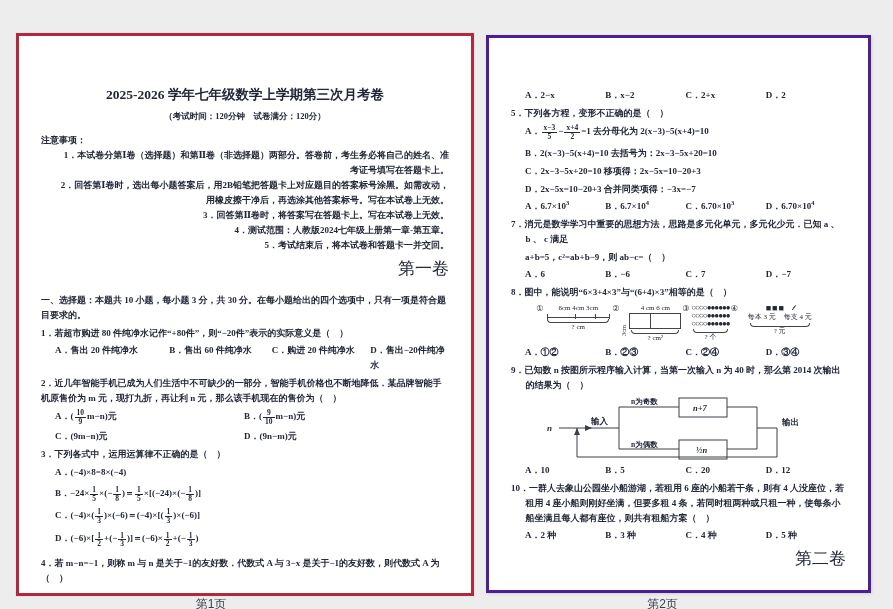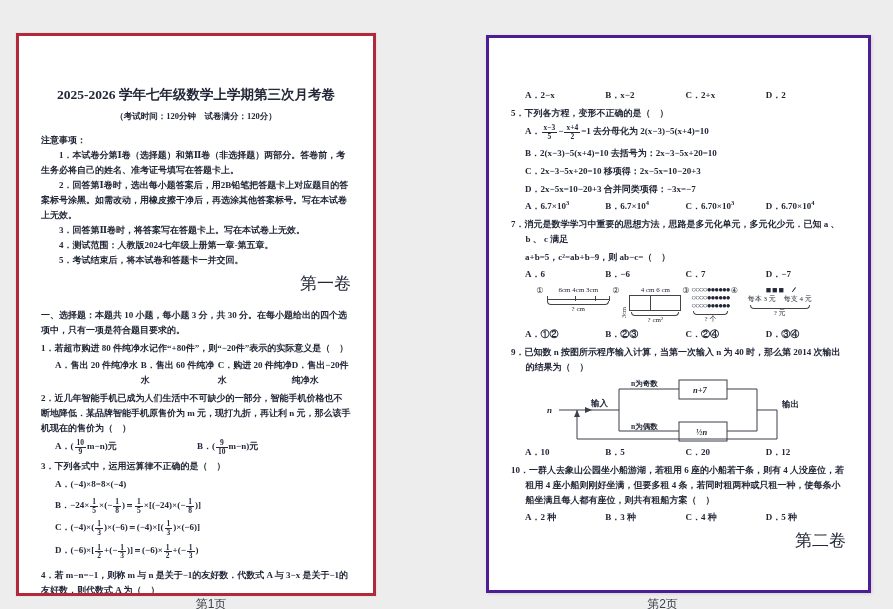--- a/index.html
+++ b/index.html
@@ -10,36 +10,36 @@
     color:#232838;
     position:relative;
     overflow:hidden;
   }
   .page {
     position:absolute;
     background:#fff;
     overflow:hidden;
   }
   .page1 {
-    left:16px; top:33px; width:360px; height:563px;
+    left:16px; top:33px; width:458px; height:563px;
     border:3px solid #b02a3c;
     box-shadow:0 0 0 1px #e5e5e5;
   }
   .page2 {
     left:486px; top:35px; width:385px; height:558px;
     border:3px solid #4c1d95;
     box-shadow:1px 1px 3px rgba(0,0,0,0.12);
   }
   .page-inner { padding:0 22px; font-size:9px; font-weight:bold; line-height:15px; }
   .p1-inner { padding-top:50px; }
   .p2-inner { padding-top:48px; }
   .exam-title { text-align:center; font-size:13.5px; line-height:18px; }
   .exam-subtitle { text-align:center; font-size:8.5px; margin-top:5px; }
   .notice-head { margin-top:9px; }
-  .notice { text-indent:2em; }
+  .notice { text-indent:2em;text-align:right; }
   .section-title { text-align:right; font-size:17px; font-weight:normal; line-height:24px; margin-top:4px; }
   .intro { margin-top:12px; }
   .q { margin-top:3px; }
   .hang { padding-left:1.6em; text-indent:-1.6em; }
   .row4 { display:flex; margin-left:14px; margin-top:2px; }
   .row4 > span { flex:0 0 25%; }
   .row4.w1 > span:nth-child(1){flex-basis:29%;} .row4.w1 > span:nth-child(2){flex-basis:26%;} .row4.w1 > span:nth-child(3){flex-basis:25%;} .row4.w1 > span:nth-child(4){flex-basis:20%;}
   .row2 { display:flex; margin-left:14px; margin-top:3px; }
   .row2 > span { flex:0 0 48%; }
   .opt-line { margin-left:14px; margin-top:3px; }
@@ -90,20 +90,24 @@
       <span>B．售出 60 件纯净水</span>
       <span>C．购进 20 件纯净水</span>
       <span>D．售出−20件纯净水</span>
     </div>
 
     <div class="q">2．近几年智能手机已成为人们生活中不可缺少的一部分，智能手机价格也不断地降低．某品牌智能手机原售价为 m 元，现打九折，再让利 n 元，那么该手机现在的售价为（　）</div>
     <div class="row2">
       <span>A．(<span class="frac"><span class="fn">10</span><span class="fd">9</span></span>m−n)元</span>
       <span>B．(<span class="frac"><span class="fn">9</span><span class="fd">10</span></span>m−n)元</span>
     </div>
+    <div class="row2">
+      <span>C．(9m−n)元</span>
+      <span>D．(9n−m)元</span>
+    </div>
 
     <div class="q">3．下列各式中，运用运算律不正确的是（　）</div>
     <div class="opt-line">A．(−4)×8=8×(−4)</div>
     <div class="opt-line" style="margin-top:6px;">B．−24×<span class="frac"><span class="fn">1</span><span class="fd">5</span></span>×(−<span class="frac"><span class="fn">1</span><span class="fd">8</span></span>)＝<span class="frac"><span class="fn">1</span><span class="fd">5</span></span>×[(−24)×(−<span class="frac"><span class="fn">1</span><span class="fd">8</span></span>)]</div>
     <div class="opt-line" style="margin-top:5px;">C．(−4)×(<span class="frac"><span class="fn">1</span><span class="fd">3</span></span>)×(−6)＝(−4)×[(<span class="frac"><span class="fn">1</span><span class="fd">3</span></span>)×(−6)]</div>
     <div class="opt-line" style="margin-top:7px;">D．(−6)×[<span class="frac"><span class="fn">1</span><span class="fd">2</span></span>+(−<span class="frac"><span class="fn">1</span><span class="fd">3</span></span>)]＝(−6)×<span class="frac"><span class="fn">1</span><span class="fd">2</span></span>+(−<span class="frac"><span class="fn">1</span><span class="fd">3</span></span>)</div>
 
     <div class="q" style="margin-top:8px;">4．若 m−n=−1，则称 m 与 n 是关于−1的友好数．代数式 A 与 3−x 是关于−1的友好数，则代数式 A 为（　）</div>
   </div>
 </div>
@@ -132,20 +136,21 @@
 
     <div class="q hang">7．消元是数学学习中重要的思想方法，思路是多元化单元，多元化少元．已知 a 、 b 、 c 满足</div>
     <div class="opt-line">a+b=5，c²=ab+b−9，则 ab−c=（　）</div>
     <div class="row4">
       <span>A．6</span>
       <span>B．−6</span>
       <span>C．7</span>
       <span>D．−7</span>
     </div>
 
+    <div class="q hang">8．图中，能说明“6×3+4×3”与“(6+4)×3”相等的是（　）</div>
     <div class="diagrams">
       <div class="dia">
         <span class="circ">①</span>
         <div>6cm 4cm 3cm</div>
         <div class="segline" style="width:62px;">
             <i style="left:0;"></i>
             <i style="left:45%;"></i>
             <i style="left:77%;"></i>
             <i style="left:100%;"></i>
           </div>

